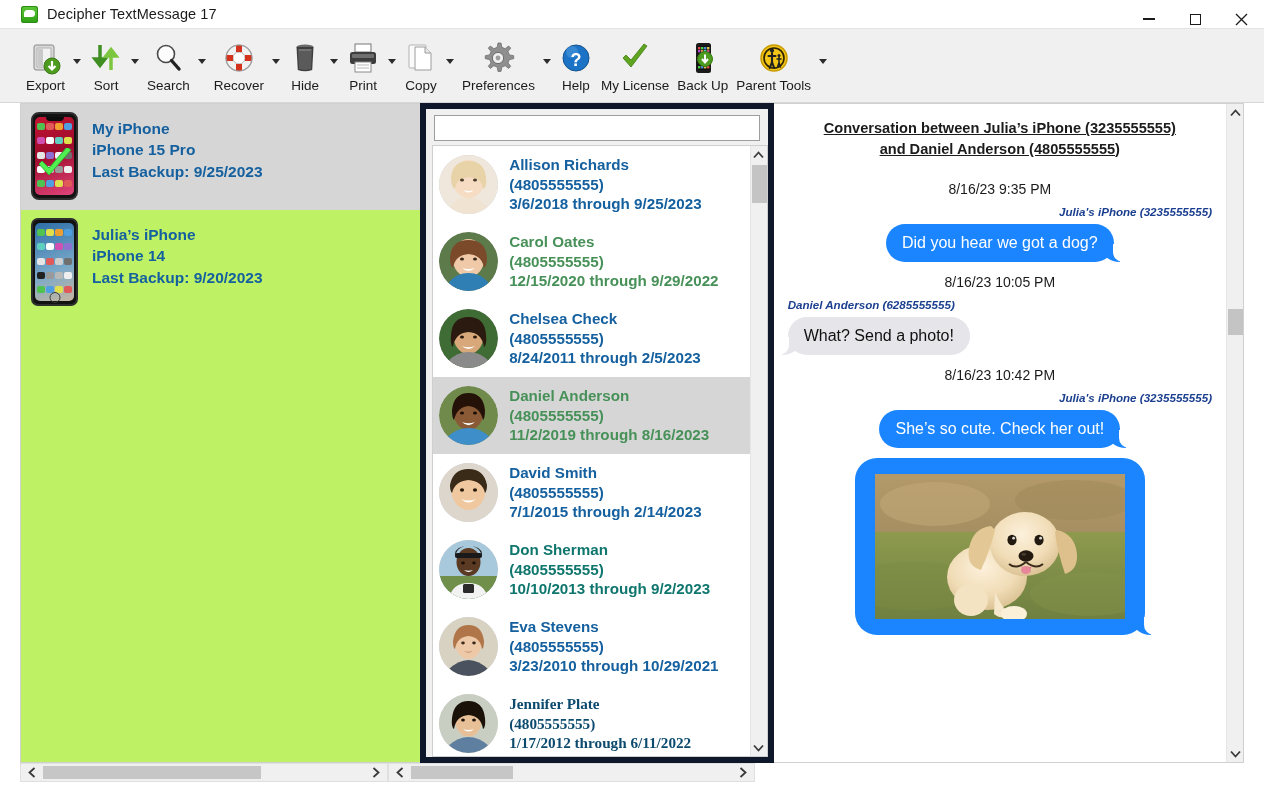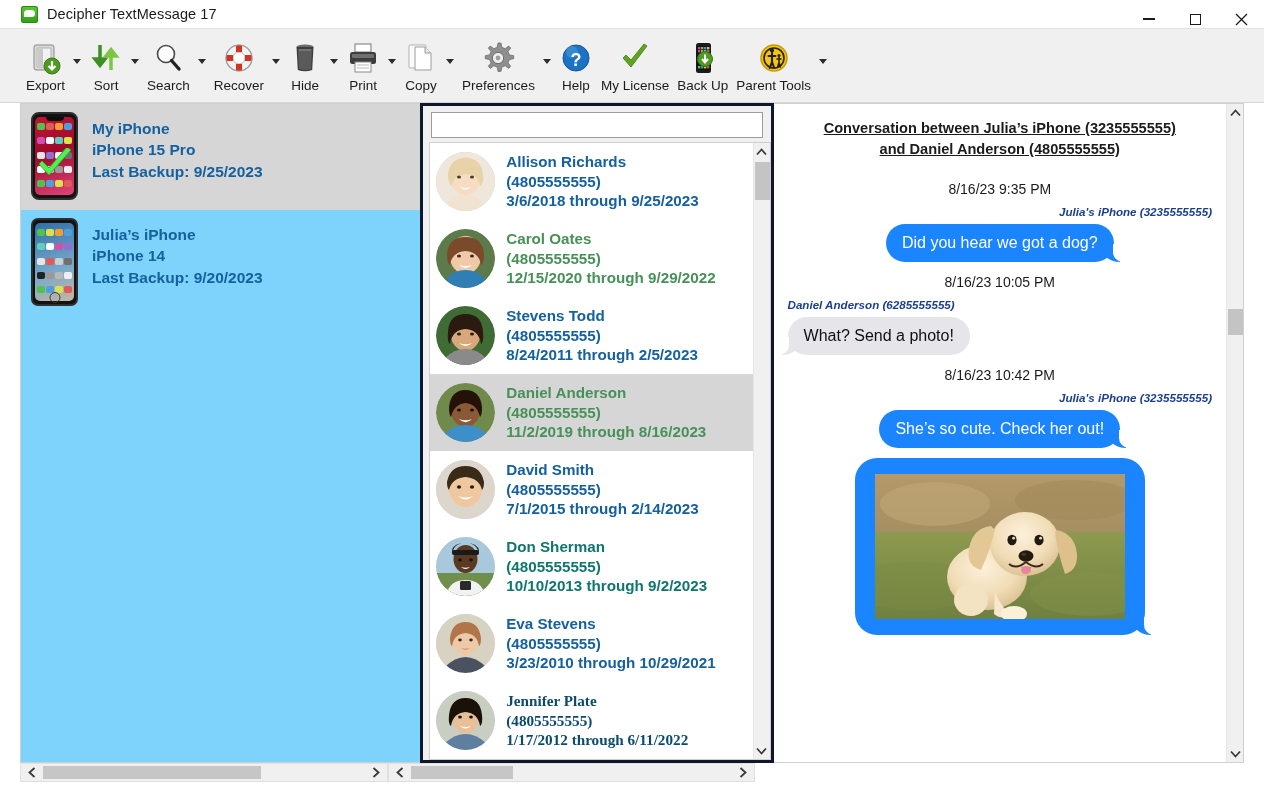--- a/index.html
+++ b/index.html
@@ -34,21 +34,21 @@
   .caret { width:16px; height:40px; display:flex; align-items:center;
     justify-content:center; margin-top:6px; }
   .caret b { display:block; width:0;height:0;border-left:4.5px solid transparent;
     border-right:4.5px solid transparent; border-top:5px solid #2b2b2b; }
 
   
   #main { height:660px; display:flex; padding:0 20px 0 20px; gap:0; }
   .pane { position:relative; }
 
   
-  #devices { width:416px; background:#7dd3fc; border:1px solid #d0d0d0;
+  #devices { width:416px; background:#bef264; border:1px solid #d0d0d0;
     border-right:none; display:flex; flex-direction:column; }
   .device { display:flex; align-items:flex-start; padding:8px 10px 10px 10px;
     gap:14px; cursor:default; }
   .device.selected { background:#d6d6d6; }
   .device .dtext { padding-top:6px; }
   .device .dtext div { color:#15609f; font-size:15.5px; font-weight:bold;
     line-height:1.38; }
   .phone { width:47px; height:88px; border-radius:8px; background:#121212;
     border:2px solid #2e2e2e; position:relative; overflow:hidden; flex:none; }
   .phone .scr { position:absolute; inset:3px 2px; border-radius:5px; overflow:hidden;
@@ -57,21 +57,21 @@
   .phone.p14 { border-radius:7px; }
   .phone.p14 .scr { background:linear-gradient(160deg,#2e6fa8,#7aa9c9 60%,#c7b6a0); }
   .phone .ic { border-radius:2px; height:7px; }
   .phone .notch { position:absolute; top:3px; left:50%; transform:translateX(-50%);
     width:18px; height:4px; background:#0c0c0c; border-radius:0 0 4px 4px; z-index:3; }
   .phone .home { position:absolute; bottom:1px; left:50%; transform:translateX(-50%);
     width:11px; height:11px; border:1.4px solid #3a3a3a; border-radius:50%; }
   .greencheck { position:absolute; left:4px; top:34px; z-index:4; }
 
   
-  #contacts { width:367px; background:#f0f0f0; border:3px solid #0f172a;
+  #contacts { width:367px; background:#f0f0f0; border:6px solid #0f172a;
     display:flex; flex-direction:column; }
   #search-wrap { padding:6px 8px 4px 8px; background:#f0f0f0; }
   #search-input { width:100%; height:26px; border:1.5px solid #9d9d9d;
     background:#fff; font-size:13px; padding:0 6px; outline:none;
     font-family:"Liberation Sans", sans-serif; }
   #contact-scroll { flex:1; background:#fff; border:1px solid #cfcfcf;
     margin:0 0 0 6px; overflow:hidden; position:relative; }
   #contact-list { position:absolute; inset:0 17px 0 0; overflow:hidden; }
   .contact { display:flex; align-items:center; gap:11px; padding:4px 6px;
     height:77px; cursor:default; }
@@ -487,21 +487,21 @@
             <ellipse cx="29.5" cy="27" rx="15" ry="18" fill="#d9a87a"></ellipse>
             <path d="M12 26 q1-18 17.5-18 T47 26 q1 10-2 12 q-2-14-15.5-15 q-13.5 1-15.5 15 q-3-2-2-12z" fill="#2a1a10"></path>
             <ellipse cx="23" cy="28" rx="2" ry="1.6" fill="#2a1a10"></ellipse>
                   <ellipse cx="36" cy="28" rx="2" ry="1.6" fill="#2a1a10"></ellipse>
             <path d="M23 37 q6.5 6 13 0 q-6.5 2.5-13 0z" fill="#fff"></path>
             <path d="M9 52 q9-9 20.5-9 T50 52 L50 59 L9 59 Z" fill="#8a8a8a"></path>
                 </g>
               </svg>
           </div>
           <div class="cinfo" style="color: rgb(21, 96, 159);">
-            <div>Stevens Todd</div>
+            <div>Chelsea Check</div>
             <div>(4805555555)</div>
             <div>8/24/2011 through 2/5/2023</div>
           </div>
         </div>
 
         <div class="contact selected">
           <div class="avatar">
             <svg width="59" height="59" viewBox="0 0 59 59">
                 <defs>
                   <clipPath id="c3">

